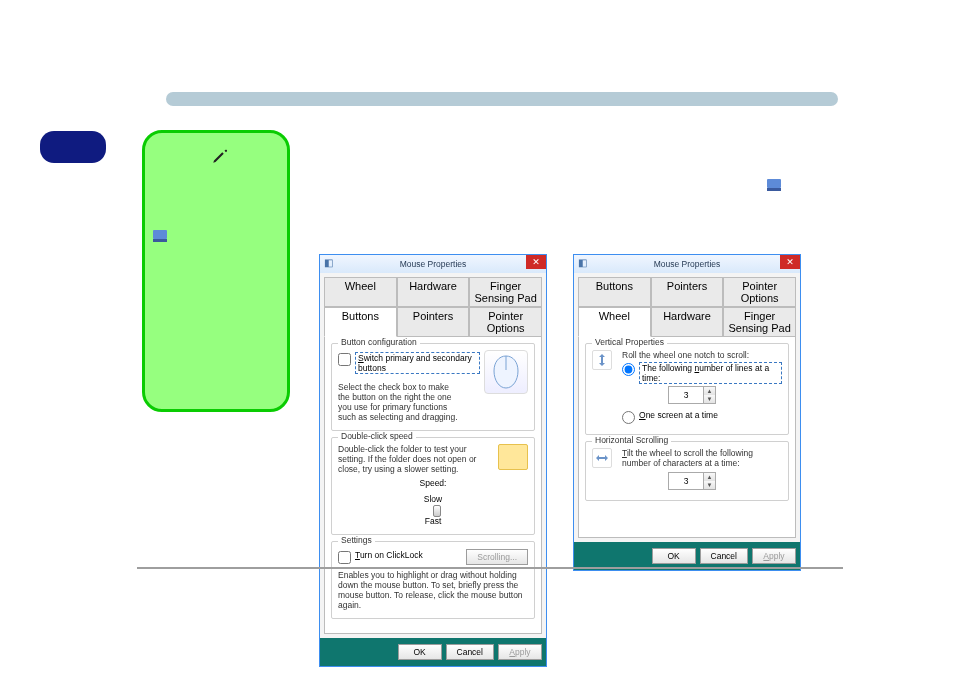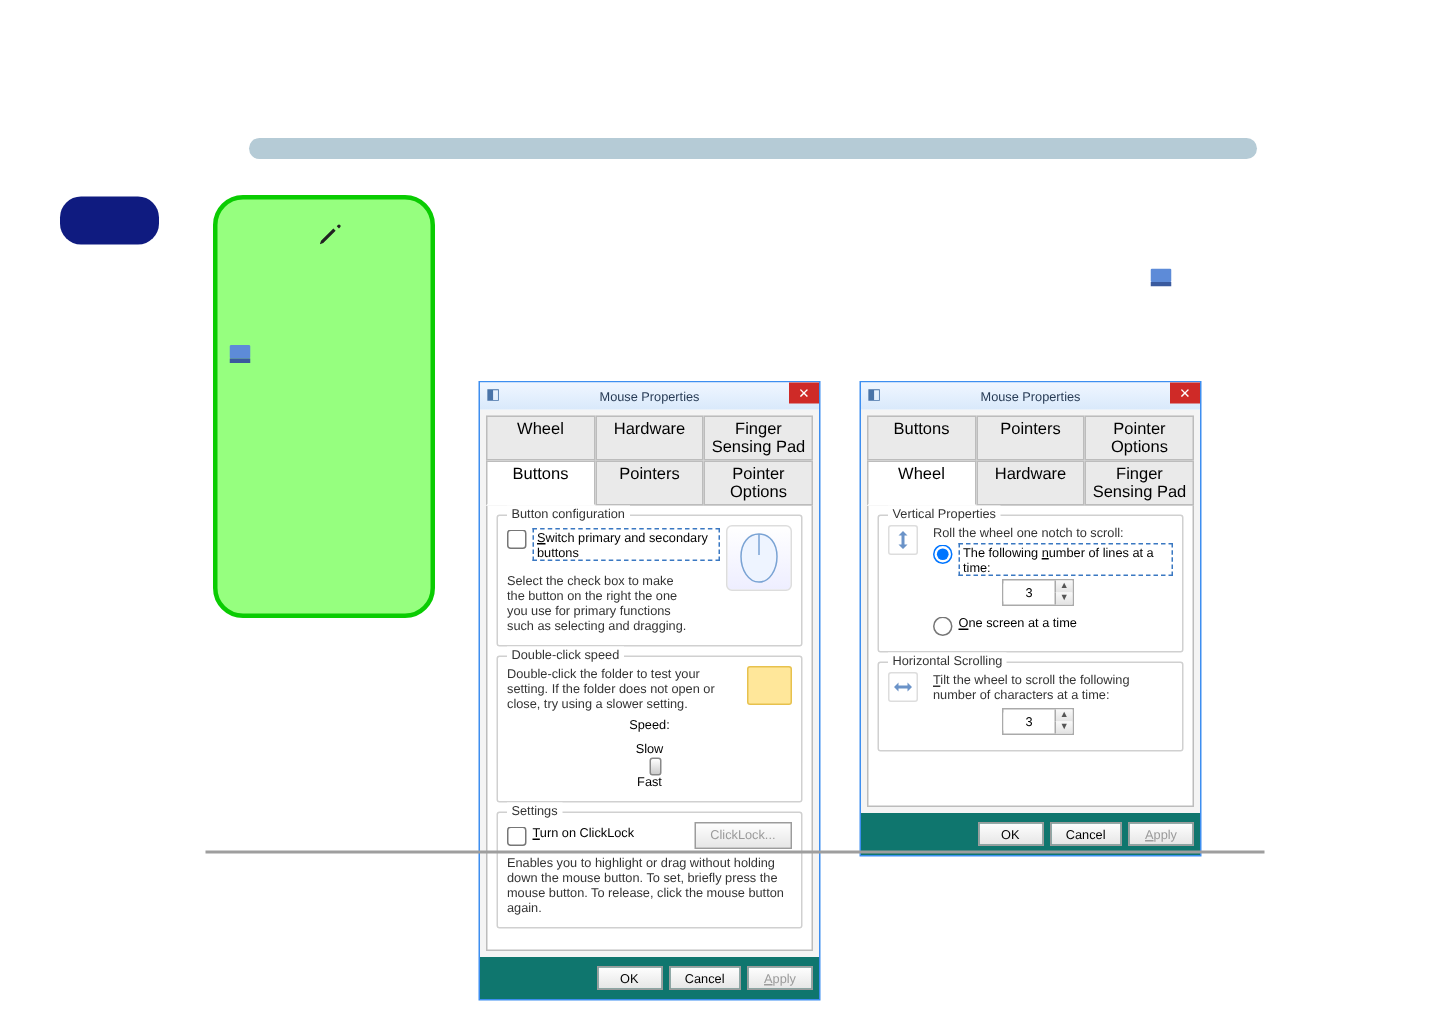--- a/index.html
+++ b/index.html
@@ -331,26 +331,26 @@
               </div>
             <div class="thumb"></div>
           </div>
           <span>Fast</span>
         </div>
         <div style="clear:both"></div>
       </div>
 
       <div class="group">
         <span class="group-title">Settings</span>
-        <div style="display:flex; justify-content:space-between; ">
+        <div style="display:flex; justify-content:space-between; align-items:center;">
           <label class="chk">
             <input type="checkbox" style="">
             <span><span class="underline">T</span>urn on ClickLock</span>
           </label>
-          <div class="btn disabled">ClickLock...</div>
+          <div class="btn disabled">Scrolling...</div>
         </div>
         <div class="hint" style="margin-top:4px">Enables you to highlight or drag without holding down the mouse button. To set, briefly press the mouse button. To release, click the mouse button again.</div>
       </div>
     </div>
   </div>
   <div class="dlg-buttons">
     <div class="btn">OK</div>
     <div class="btn">Cancel</div>
     <div class="btn disabled"><span class="underline">A</span>pply</div>
   </div>

